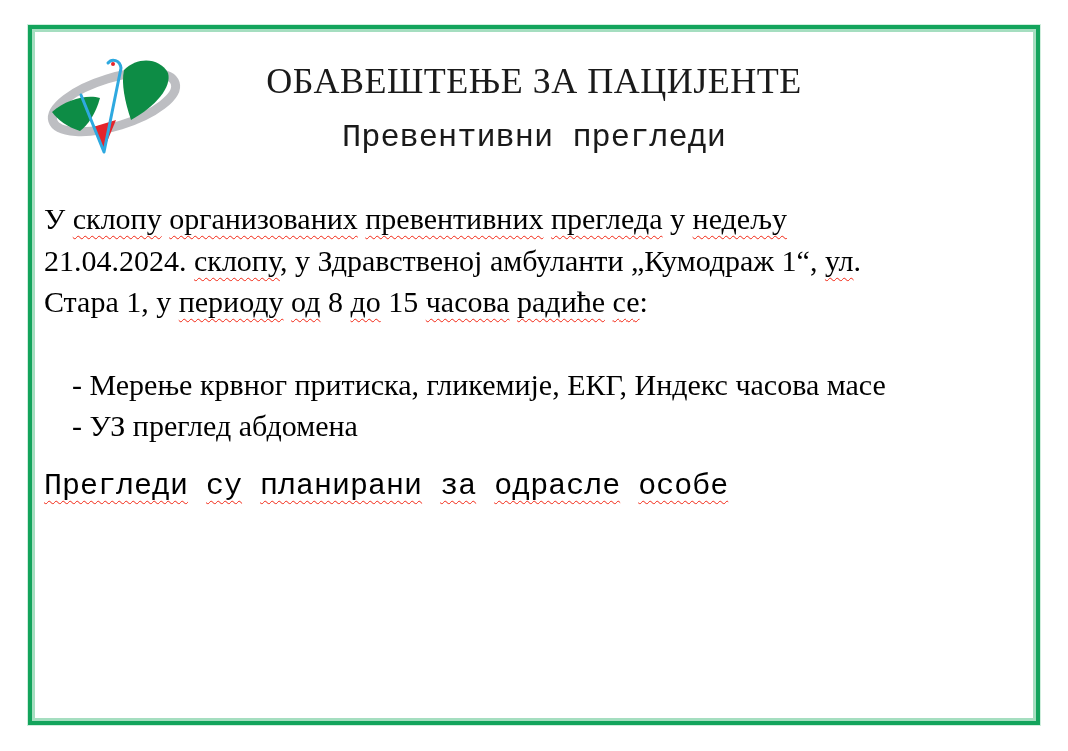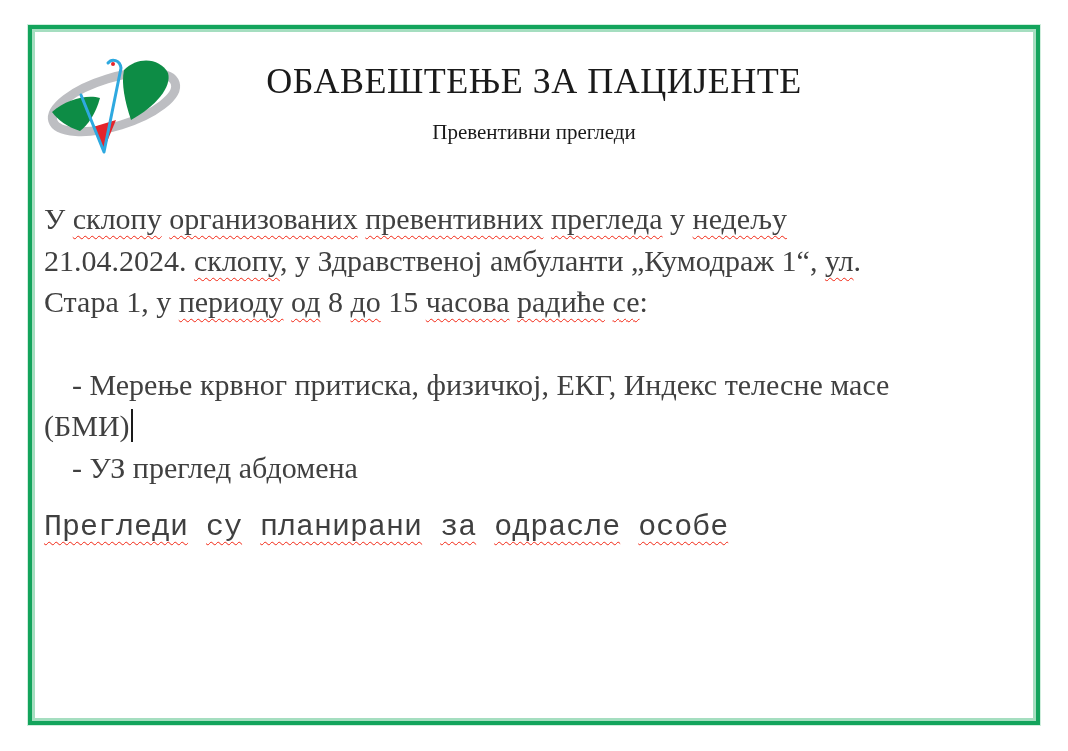--- a/index.html
+++ b/index.html
@@ -49,32 +49,33 @@
     text-align: center;
     color: #1a1a1a;
   }
   .doc-title {
     font-size: 36px;
     line-height: 46px;
     letter-spacing: 0.5px;
     white-space: nowrap;
   }
   .doc-subtitle {
-    font-size: 21px;
+    font-size: 32px;
     line-height: 44px;
-    margin-top: 6px;
+    margin-top: 12px;
     white-space: nowrap;
+    font-family: Liberation Mono, monospace;
   }
   .doc-body {
     position: absolute;
     left: 44px;
     top: 198px;
     width: 920px;
     font-size: 30px;
-    color: #404040;
+    color: #000000;
   }
   .para { margin: 0; }
   .para.gap-large { margin-top: 41px; }
   .para.gap-medium { margin-top: 19px; font-family: Liberation Mono, monospace; }
   .line {
     line-height: 41.5px;
     white-space: nowrap;
   }
   .line.indent { padding-left: 28px; }
   .misspelled {
@@ -114,21 +115,20 @@
     <div class="doc-subtitle">Превентивни прегледи</div>
   </div>
 
   <div class="doc-body" id="doc-body">
       <div class="para">
         <div class="line"><span class="plain-word">У </span><span class="misspelled">склопу</span><span class="plain-word"> </span><span class="misspelled">организованих</span><span class="plain-word"> </span><span class="misspelled">превентивних</span><span class="plain-word"> </span><span class="misspelled">прегледа</span><span class="plain-word"> у </span><span class="misspelled">недељу</span></div>
         <div class="line"><span class="plain-word">21.04.2024. </span><span class="misspelled">склопу</span><span class="plain-word">, у Здравственој амбуланти „Кумодраж 1“, </span><span class="misspelled">ул</span><span class="plain-word">.</span></div>
         <div class="line"><span class="plain-word">Стара 1, у </span><span class="misspelled">периоду</span><span class="plain-word"> </span><span class="misspelled">од</span><span class="plain-word"> 8 </span><span class="misspelled">до</span><span class="plain-word"> 15 </span><span class="misspelled">часова</span><span class="plain-word"> </span><span class="misspelled">радиће</span><span class="plain-word"> </span><span class="misspelled">се</span><span class="plain-word">:</span></div>
       </div>
       <div class="para gap-large">
-        <div class="line indent"><span class="plain-word">- Мерење крвног притиска, физичкој, ЕКГ, Индекс телесне масе</span></div>
-        <div class="line"><span class="plain-word">(БМИ)</span><span class="caret"></span></div>
+        <div class="line indent"><span class="plain-word">- Мерење крвног притиска, гликемије, ЕКГ, Индекс часова масе</span></div>
         <div class="line indent"><span class="plain-word">- УЗ преглед абдомена</span></div>
       </div>
       <div class="para gap-medium">
         <div class="line"><span class="misspelled">Прегледи</span><span class="plain-word"> </span><span class="misspelled">су</span><span class="plain-word"> </span><span class="misspelled">планирани</span><span class="plain-word"> </span><span class="misspelled">за</span><span class="plain-word"> </span><span class="misspelled">одрасле</span><span class="plain-word"> </span><span class="misspelled">особе</span></div>
       </div>
     </div>
 </div>
 
 </body></html>

